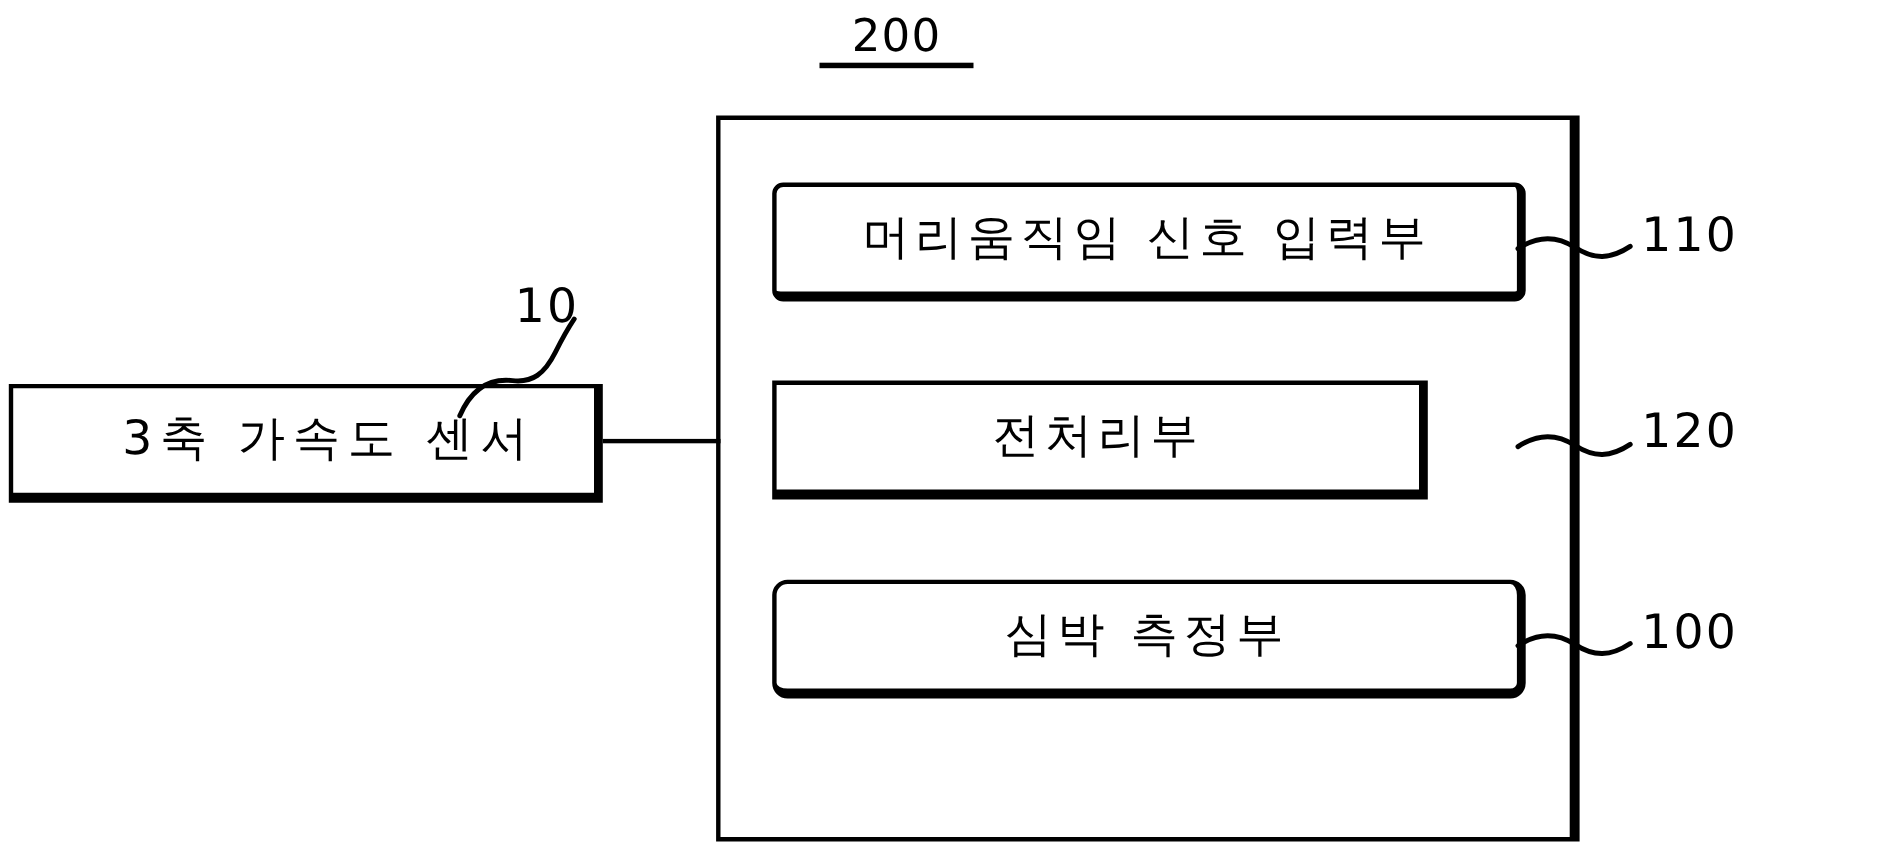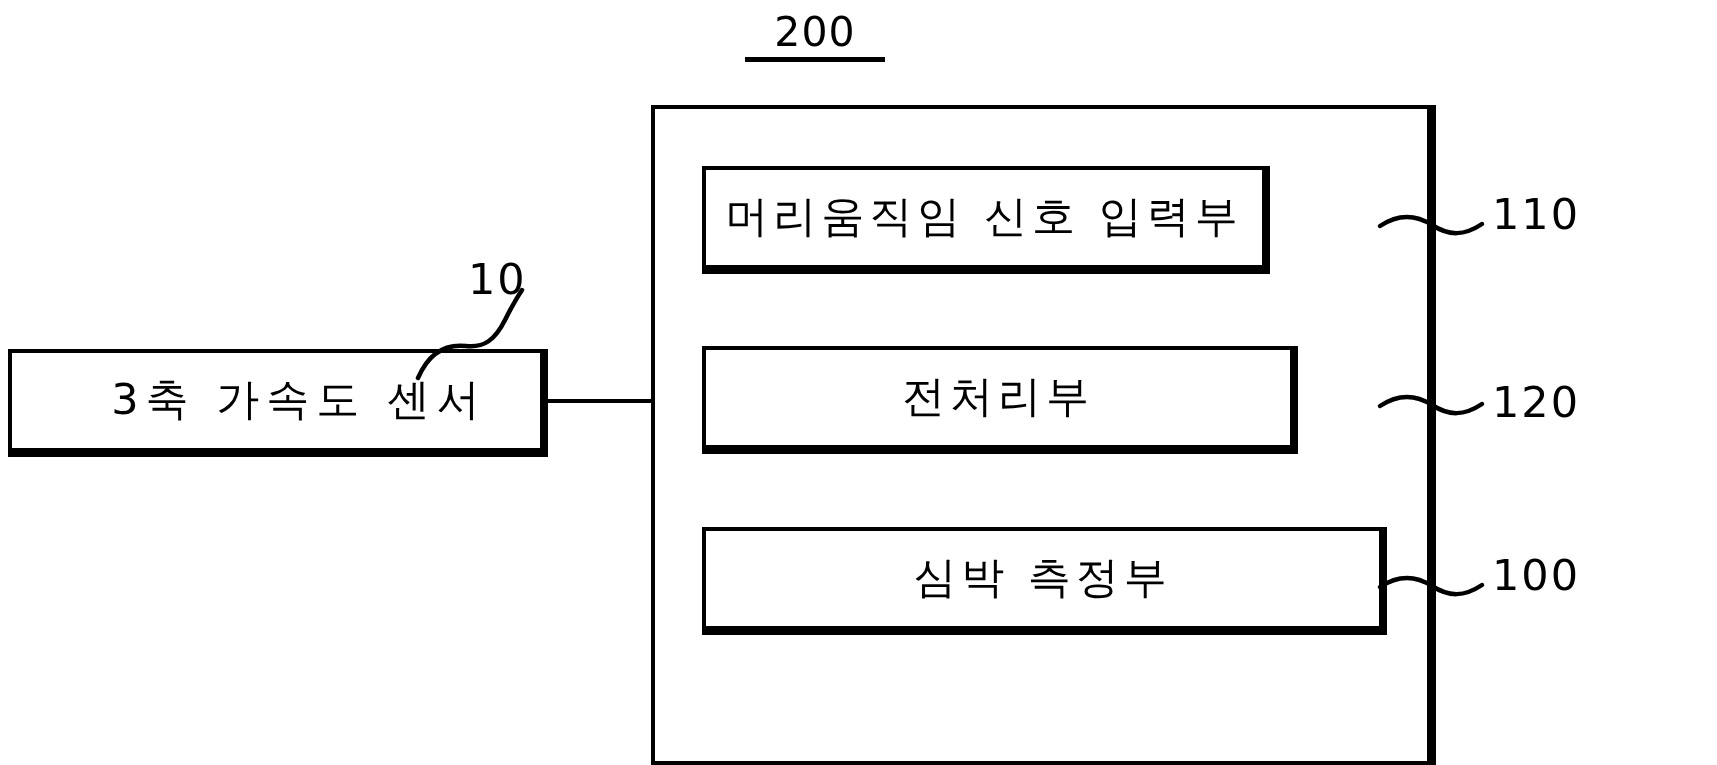--- a/index.html
+++ b/index.html
@@ -74,34 +74,36 @@
     width: 540px;
     height: 108px;
     padding-left: 46px;
   }
   #sensor-box .pbox-label { letter-spacing: 7px; }
 
   
   #module-box-110 {
     left: 702px;
     top: 166px;
-    width: 568px;
+    width: 685px;
     height: 108px;
+    border-radius: 10px;
   }
   #module-box-120 {
     left: 702px;
     top: 346px;
     width: 596px;
     height: 108px;
   }
   #module-box-130 {
     left: 702px;
     top: 527px;
     width: 685px;
     height: 108px;
+    border-radius: 14px;
   }
 
   
   #connector-line {
     position: absolute;
     left: 548px;
     top: 399px;
     width: 107px;
     height: 4px;
     background: #000;
@@ -110,21 +112,21 @@
   
   .ref-num {
     position: absolute;
     font-size: 43px;
     line-height: 48px;
     letter-spacing: 2px;
     white-space: nowrap;
   }
   #ref-10   { left: 468px; top: 255px; }
   #ref-110  { left: 1492px; top: 190px; text-align: right; }
-  #ref-120  { left: 1492px; top: 378px; }
+  #ref-120  { left: 1492px; top: 368px; }
   #ref-130  { left: 1492px; top: 551px; }
 
   
   #leaders {
     position: absolute;
     left: 0; top: 0;
     width: 1717px;
     height: 765px;
     pointer-events: none;
   }

